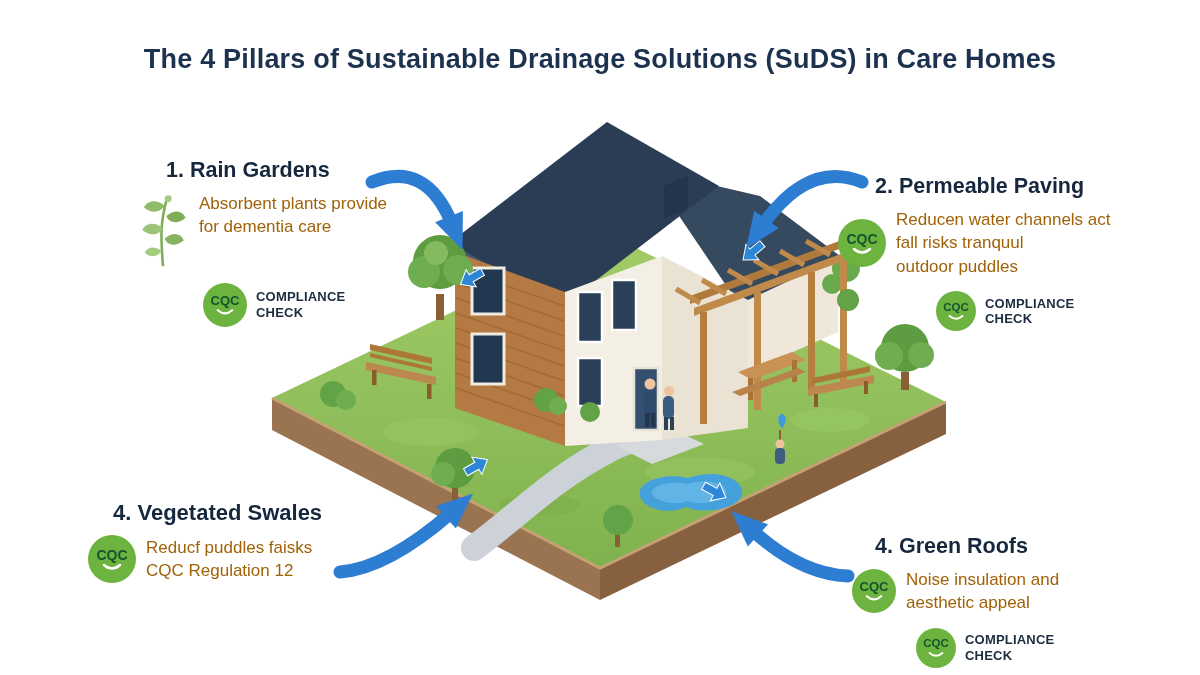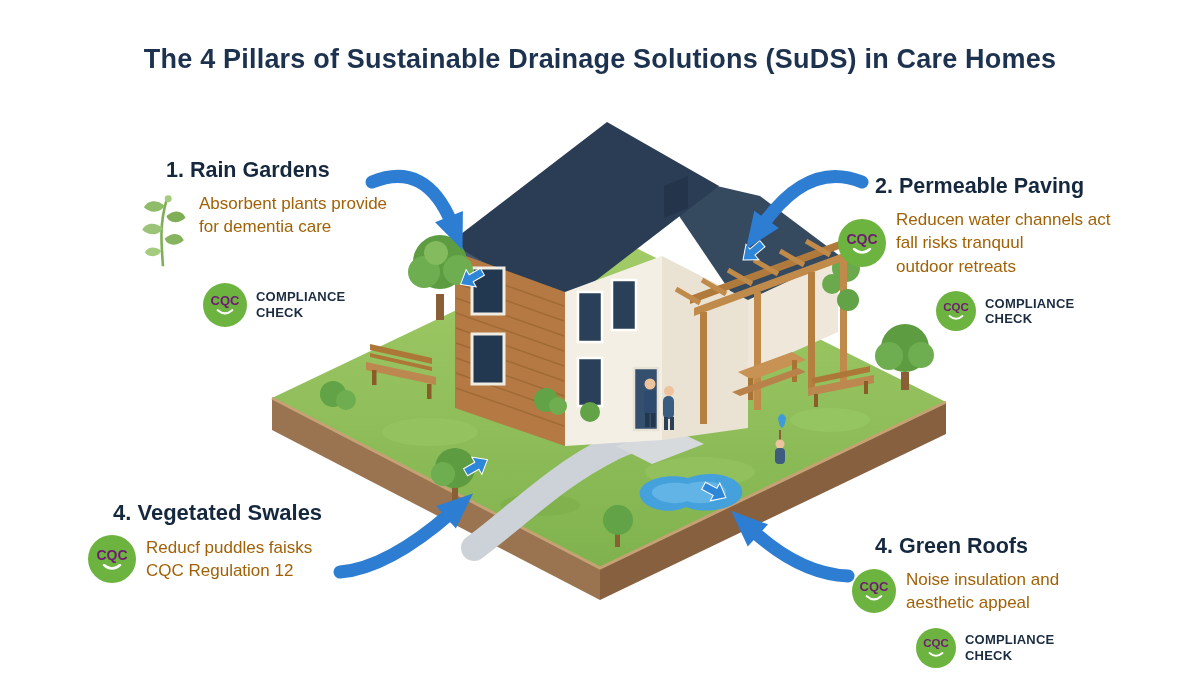--- a/index.html
+++ b/index.html
@@ -27,21 +27,21 @@
   .row { display: flex; align-items: center; gap: 10px; }
   .row.top-align { align-items: flex-start; }
   .desc { font-size: 17px; color: #a16207; line-height: 1.38; }
   .desc span { display: block; white-space: nowrap; }
 
   .compliance { display: flex; align-items: center; gap: 9px; margin-top: 13px; }
   .comp-text { font-size: 13px; font-weight: bold; color: #1b2c40; line-height: 1.22; letter-spacing: 0.2px; }
   .comp-text span { display: block; white-space: nowrap; }
 
   .cqc {
-    background: #6db33f; border-radius: 50%; color: #701a75;
+    background: #6db33f; border-radius: 50%; color: #14532d;
     display: flex; flex-direction: column; align-items: center; justify-content: center;
     font-weight: bold; flex: 0 0 auto; line-height: 1;
   }
   .cqc-48 { width: 48px; height: 48px; font-size: 14px; }
   .cqc-44 { width: 44px; height: 44px; font-size: 13px; }
   .cqc-40 { width: 40px; height: 40px; font-size: 11.5px; }
   .cqc svg { margin-top: 2px; }
 
   #p1 { left: 137px; top: 158px; }
   #p1 h2 { margin-left: 29px; }
@@ -254,21 +254,21 @@
     <div class="row">
       <div class="cqc cqc-48">
         <span>CQC</span>
         <svg width="20" height="7" viewBox="0 0 20 7">
             <path d="M2,1 Q10,8 18,1" stroke="#ffffff" stroke-width="2.4" fill="none" stroke-linecap="round"></path>
           </svg>
       </div>
       <div class="desc">
         <span>Reducen water channels act</span>
         <span>fall risks tranquul</span>
-        <span>outdoor retreats</span>
+        <span>outdoor puddles</span>
       </div>
     </div>
     <div class="compliance">
       <div class="cqc cqc-40">
         <span>CQC</span>
         <svg width="16" height="6" viewBox="0 0 20 7">
             <path d="M2,1 Q10,8 18,1" stroke="#ffffff" stroke-width="2.4" fill="none" stroke-linecap="round"></path>
           </svg>
       </div>
       <div class="comp-text">

